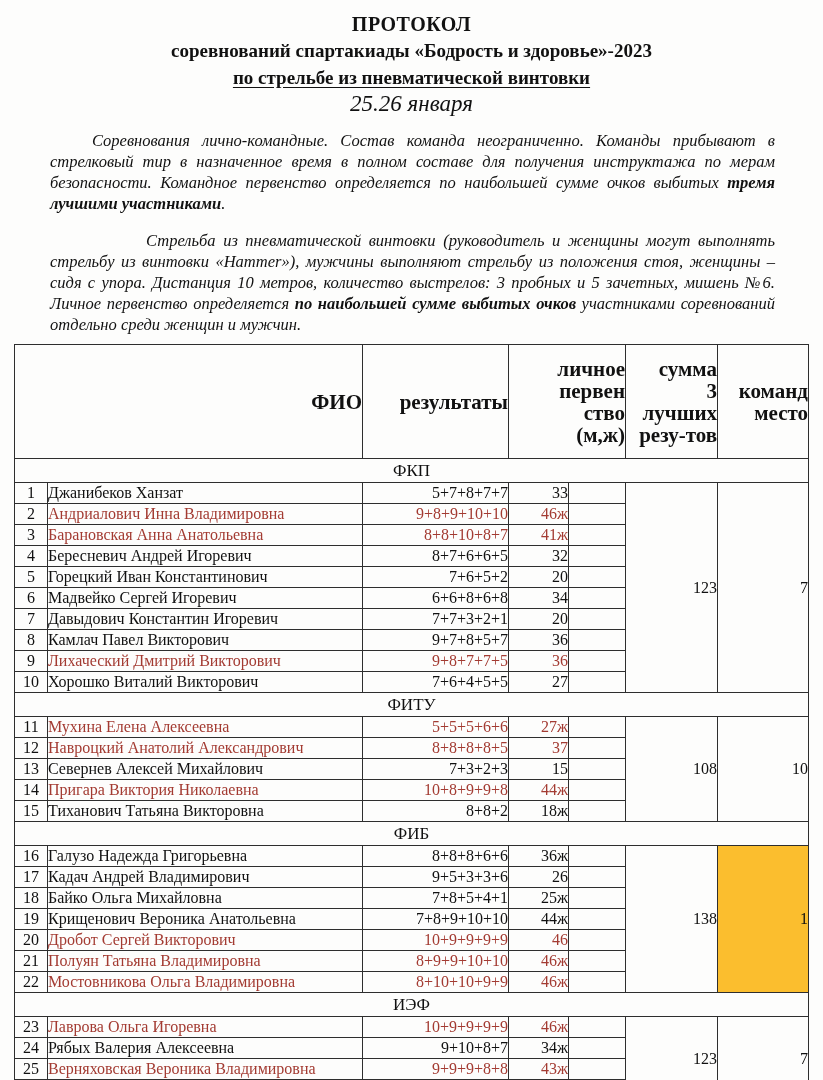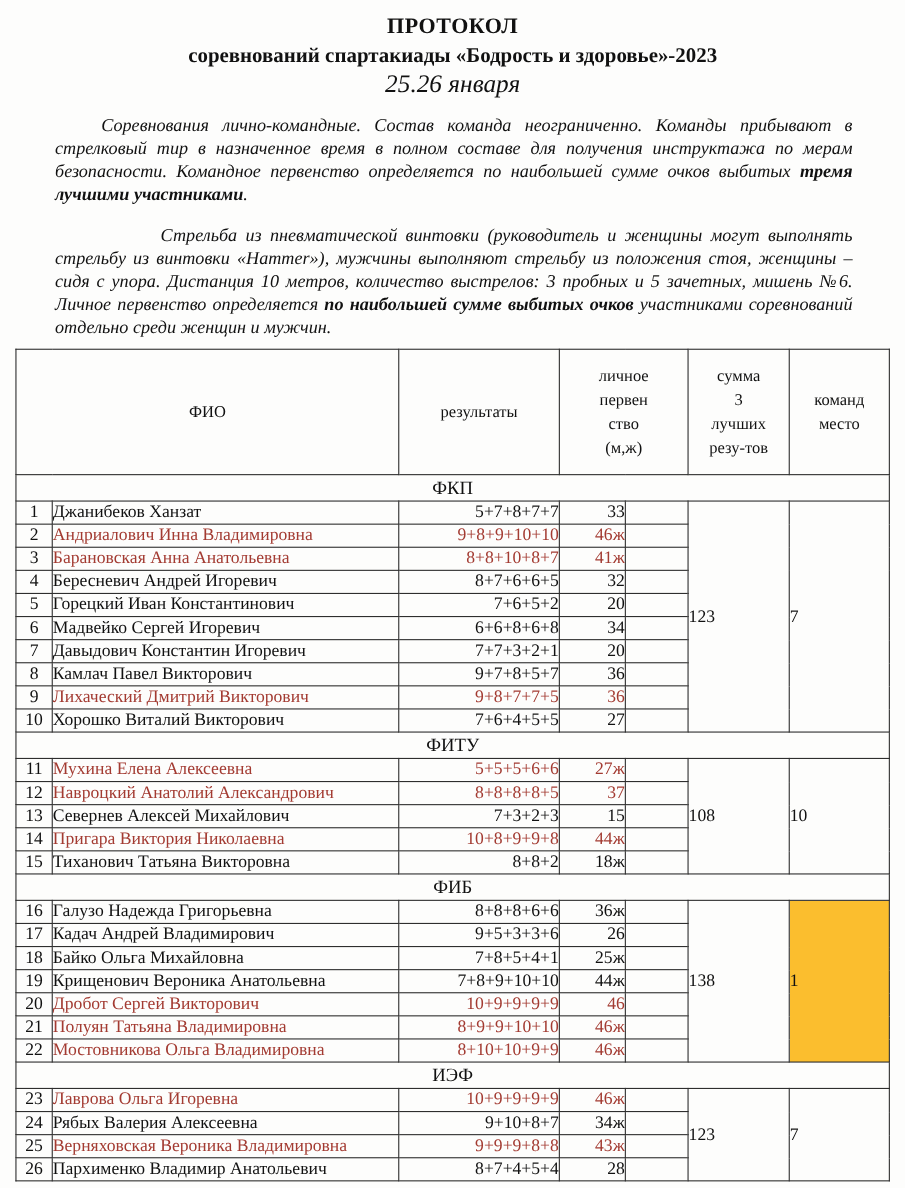--- a/index.html
+++ b/index.html
@@ -24,43 +24,44 @@
     border-collapse:collapse;table-layout:fixed;
     margin:9px 0 0 14px;width:794px;
   }
   table.results td,table.results th{
     border:1.6px solid var(--border,#2e2e2e);
     padding:0;font-weight:normal;overflow:hidden;
   }
   .col-num{width:33px;}  .col-name{width:315px;} .col-res{width:146px;}
   .col-pers{width:60px;} .col-narrow{width:57px;} .col-sum{width:92px;} .col-team{width:91px;}
   tr.header-row th{
-    height:113px;font-weight:normal;font-size:15px;text-align:center;
+    height:113px;font-weight:bold;font-size:21px;text-align:right;
     vertical-align:middle;white-space:pre-line;line-height:22px;
   }
   tr.band-row td{
     height:23px;font-weight:normal;font-size:17px;text-align:center;line-height:23px;margin-left:16px;
   }
   tr.data-row td{height:20px;font-size:16px;line-height:20px;vertical-align:middle;}
   td.c-num{text-align:center;}
   td.c-name{text-align:left;padding-left:8px;}
   td.c-res,td.c-pers{text-align:right;}
   td.red{color:var(--red,#A33B32);}
-  td.c-sum,td.c-team{text-align:left;font-weight:bold;font-size:17px;vertical-align:middle;}
+  td.c-sum,td.c-team{text-align:right;font-weight:bold;font-size:17px;vertical-align:middle;}
   td.vbottom{vertical-align:bottom;padding-bottom:10px;}
   td.highlight{background:var(--orange,#FBBE2E);}
 </style>
 </head>
 <body>
 
 <div class="page">
 
   <div class="title-block">
     <div class="t1">ПРОТОКОЛ</div>
     <div class="t2">соревнований спартакиады «Бодрость и здоровье»-2023</div>
+    <div class="t3">по стрельбе из пневматической винтовки</div>
     <div class="t4">25.26 января</div>
   </div>
 
   <div class="intro">
     <p class="para p1"><span>Соревнования лично-командные. Состав команда неограниченно.  Команды прибывают в стрелковый тир в назначенное время в полном составе для получения инструктажа по мерам безопасности. Командное первенство определяется по наибольшей сумме очков выбитых </span><span class="seg-bold">тремя лучшими участниками</span><span>.</span></p>
     <p class="para p2"><span>Стрельба из пневматической винтовки (руководитель и женщины могут выполнять стрельбу из винтовки «Hammer»), мужчины выполняют стрельбу из положения стоя, женщины – сидя с упора. Дистанция 10 метров, количество выстрелов: 3 пробных и 5 зачетных, мишень №6. Личное первенство определяется </span><span class="seg-bold">по наибольшей сумме выбитых очков</span><span> участниками соревнований отдельно среди женщин и мужчин.</span></p>
   </div>
 
   <table class="results">
     <colgroup>

